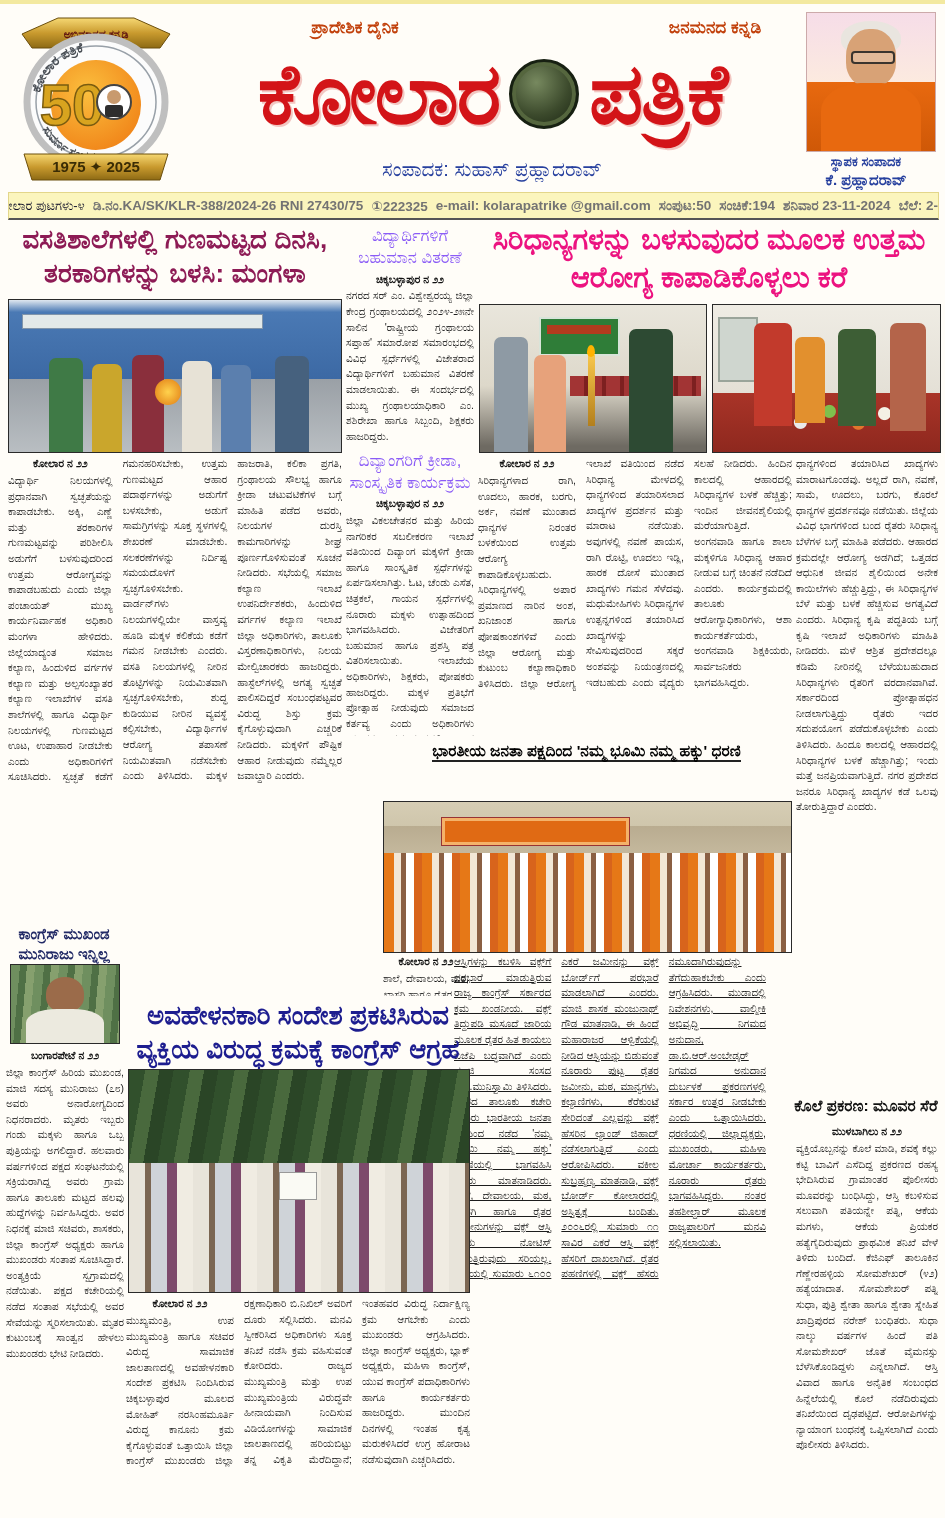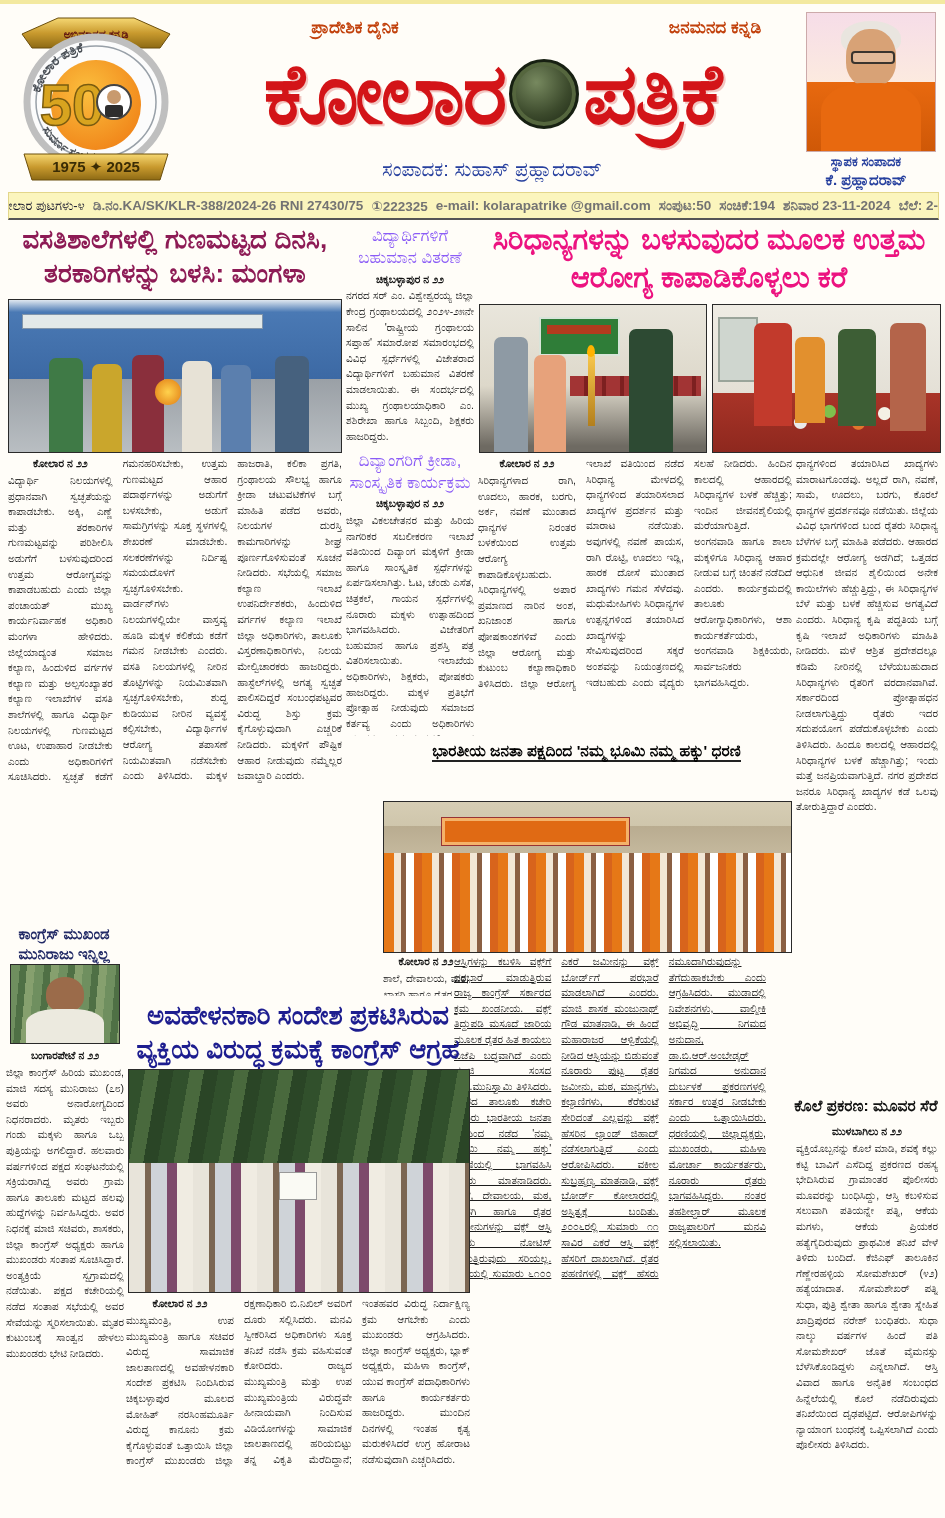--- a/index.html
+++ b/index.html
@@ -1,21 +1,21 @@
 <!DOCTYPE html>
 <html><head>
 <meta charset="utf-8">
 <style>
   html,body{margin:0;padding:0;background:#dedede;}
   .page{position:relative;width:945px;height:1518px;margin:0 auto;background:#fffdf8;
         overflow:hidden;font-family:"Liberation Sans","DejaVu Sans",sans-serif;border-top:4px solid #f3e9a0;}
   .abs{position:absolute;}
   
   .tagline{color:#c2410c;font-weight:bold;font-size:17px;text-align:center;}
-  .title-row{left:168px;top:26px;width:648px;height:128px;display:flex;align-items:center;justify-content:center;gap:4px;}
+  .title-row{left:168px;top:26px;width:648px;height:128px;display:flex;align-items:center;justify-content:center;gap:10px;}
   .title-txt{color:#d31418;font-weight:bold;font-size:84px;line-height:1;letter-spacing:-2px;
              text-shadow:2px 2px 0 #f2c7c2;white-space:nowrap;}
   .coin{width:64px;height:64px;border-radius:50%;flex:0 0 auto;
         background:radial-gradient(circle at 38% 32%,#77895f,#3c4a2c 55%,#1f2a16 90%);
         border:3px solid #172012;box-shadow:inset 0 0 0 4px #55663e;}
   .editor-line{left:262px;top:154px;width:460px;color:#27409e;font-weight:normal;font-size:20px;text-align:center;}
   .founder-photo{left:806px;top:8px;width:128px;height:138px;border:1px solid #caa;
         background:linear-gradient(180deg,#f6dde8 0%,#fcEADF 50%,#e8690f 50%,#cf5807 100%);overflow:hidden;}
   .f-hair{position:absolute;left:34px;top:8px;width:60px;height:34px;border-radius:50% 50% 40% 40%;background:#e9e5df;}
   .f-face{position:absolute;left:39px;top:16px;width:50px;height:58px;border-radius:46% 46% 42% 42%;background:#d8a276;}

